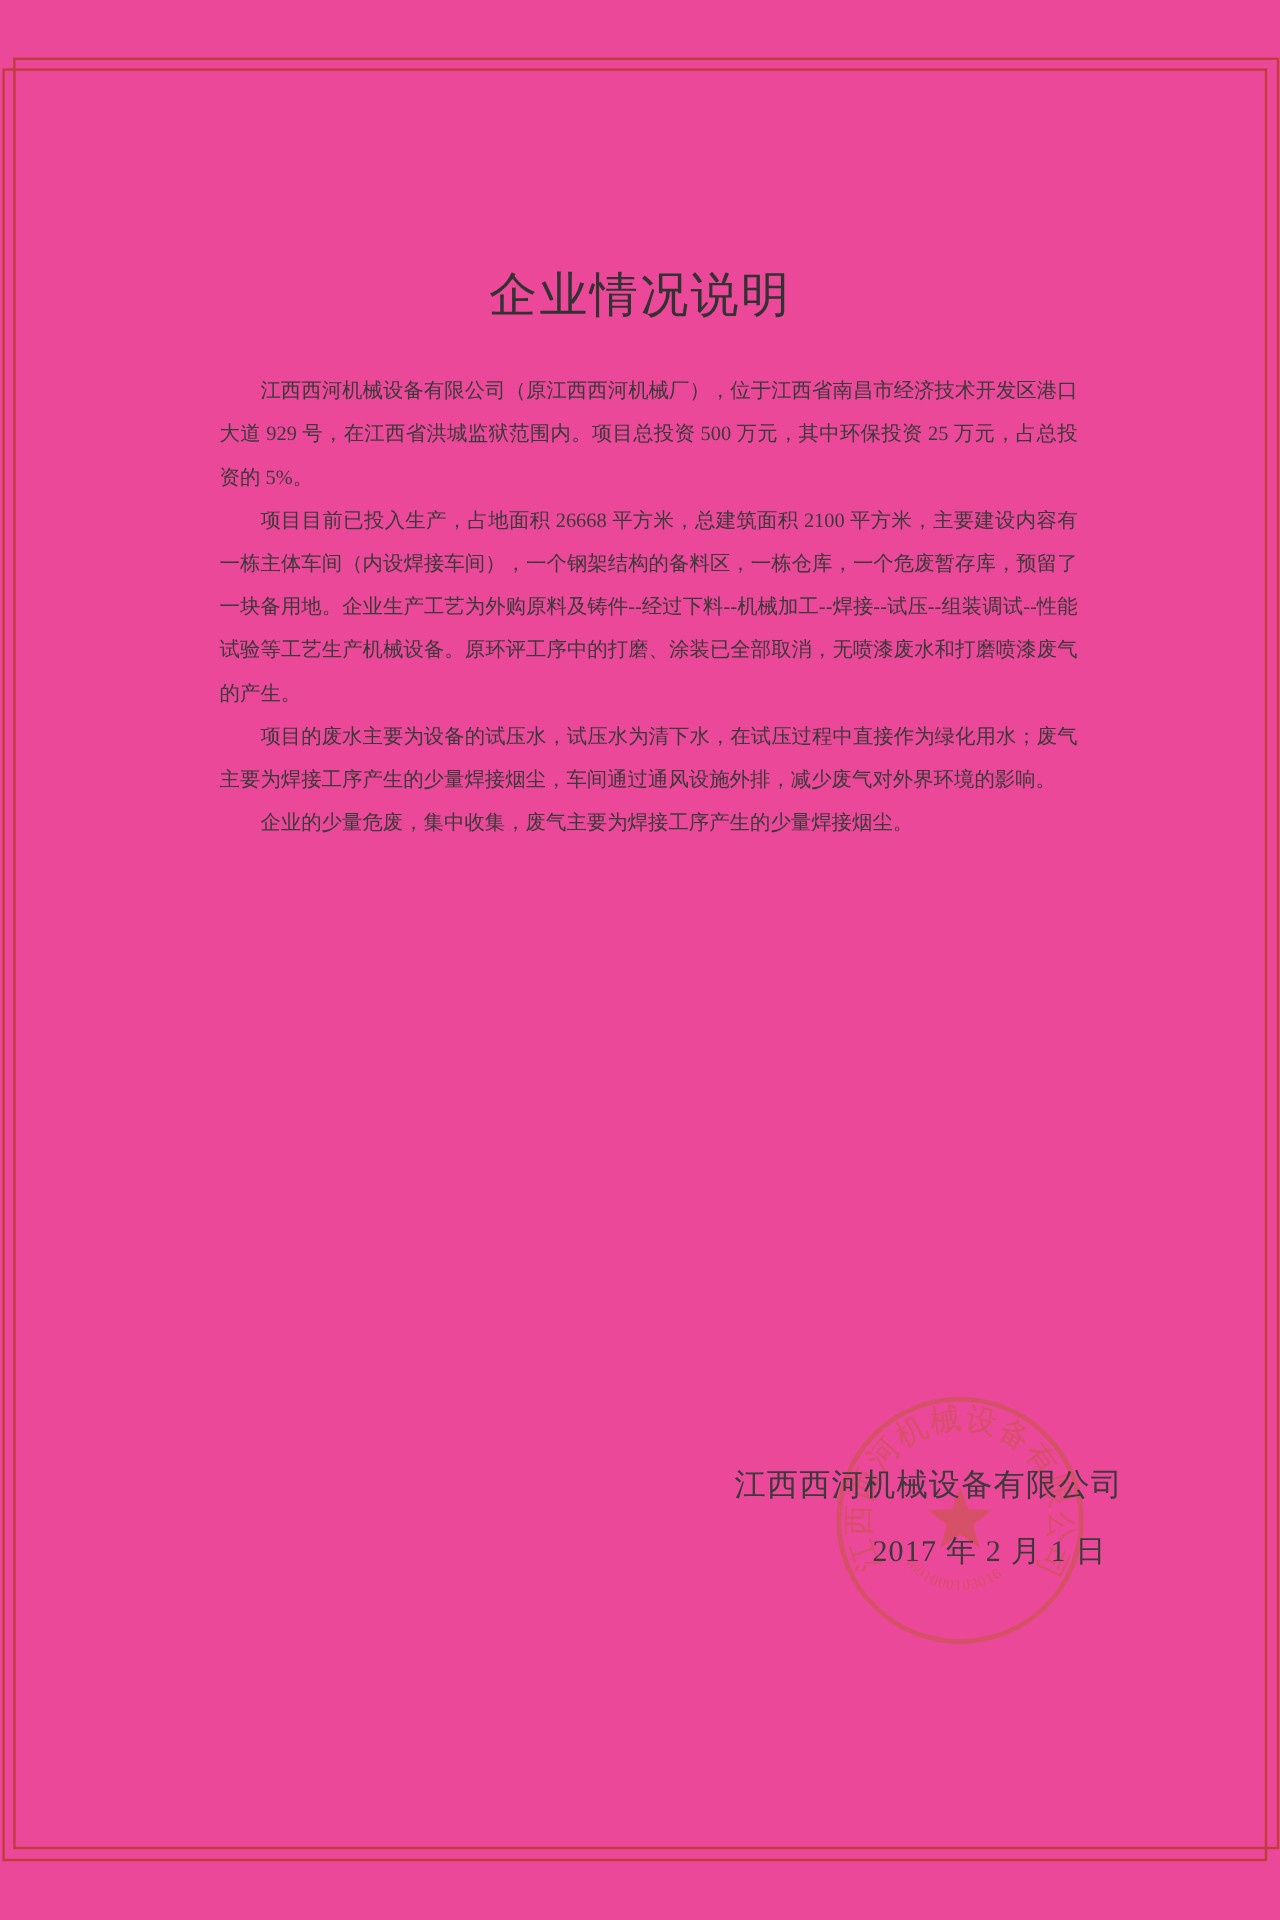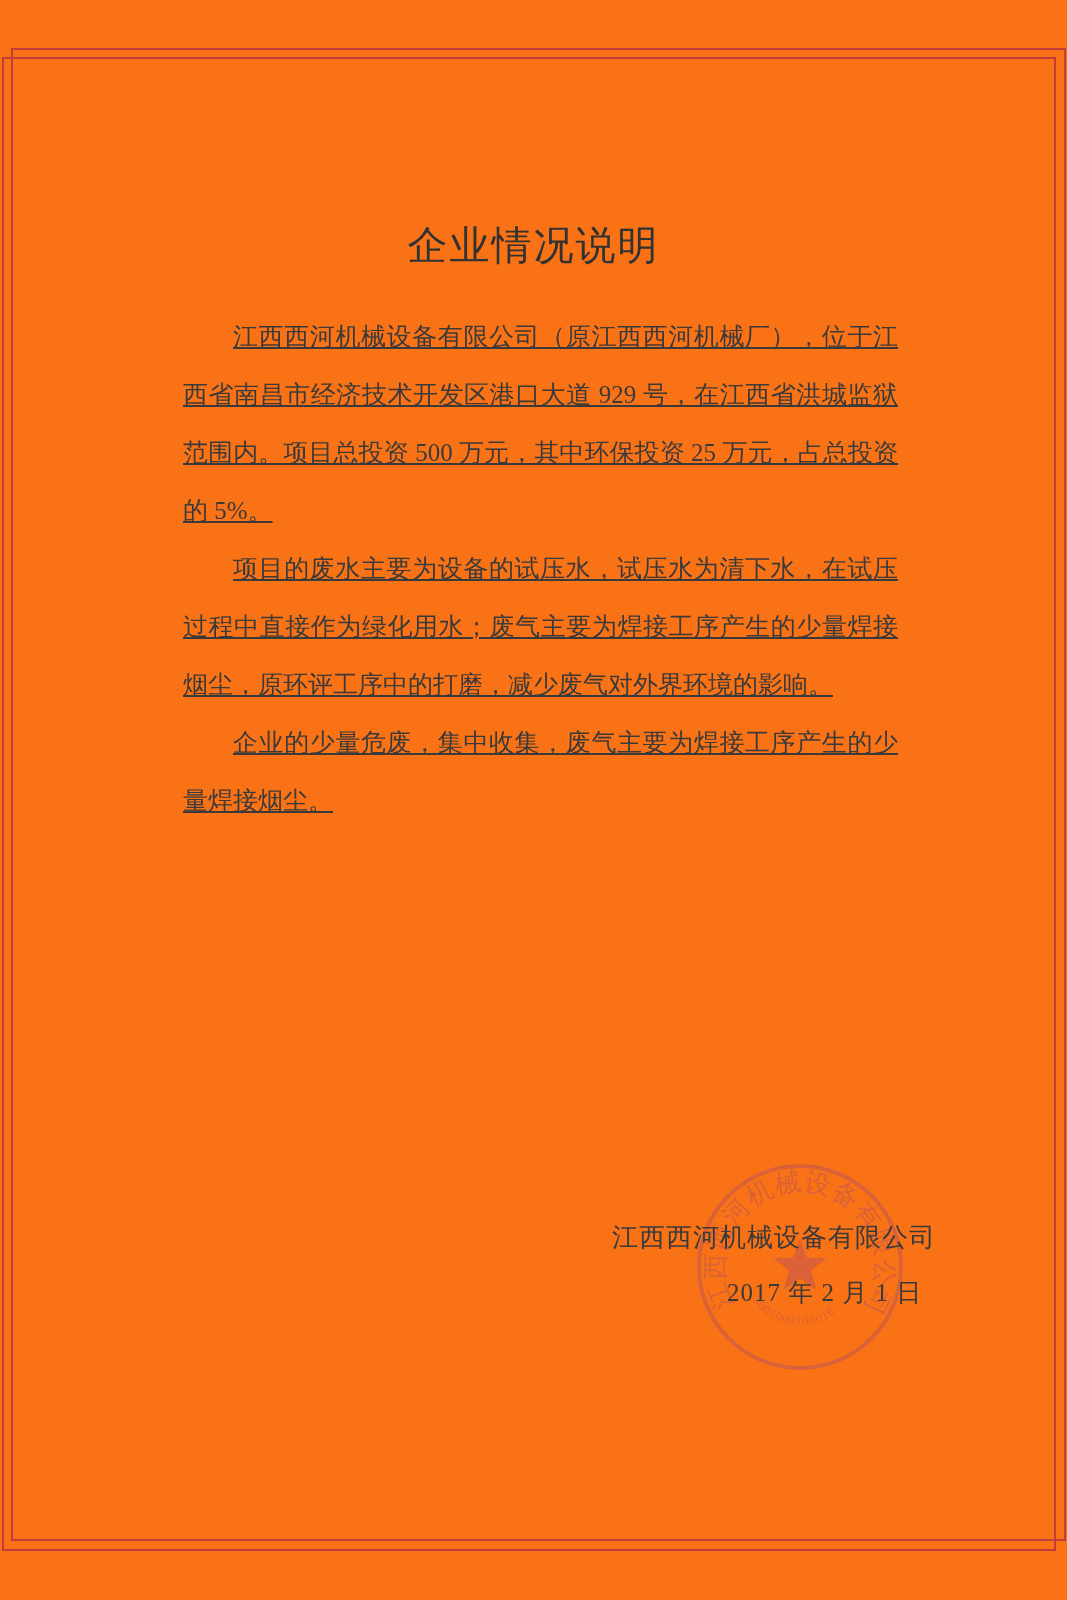--- a/index.html
+++ b/index.html
@@ -3,39 +3,38 @@
 <meta charset="utf-8">
 <style>
   html,body{margin:0;padding:0;}
   body{
     width:1067px;height:1600px;
     background:#fbfafa;
     font-family:"Liberation Serif","DejaVu Serif",serif;
     position:relative;overflow:hidden;
   }
   .page{
-    position:absolute;inset:0;background:#f97316;
+    position:absolute;inset:0;background:#ec4899;
   }
   
   .frame{position:absolute;border:2px solid #c23c3c;pointer-events:none;}
   .frame-a{left:2px;top:57px;width:1050px;height:1490px;}
   .frame-b{left:11px;top:48px;width:1051px;height:1489px;}
 
   .doc-title{
     position:absolute;left:15px;top:218px;width:1037px;
     text-align:center;
     font-size:40px;letter-spacing:2px;
     color:#323232;font-weight:500;
     margin:0;
   }
   .doc-body{
     position:absolute;left:183px;top:308px;width:715px;
-    font-size:25px;line-height:58px;color:#3a3a3a;
+    font-size:17px;line-height:36px;color:#3a3a3a;
     text-align:justify;
-    text-decoration:underline;
   }
   .doc-body p{
     margin:0;text-indent:2em;
     word-break:break-all;
   }
   .signature-company{
     position:absolute;left:612px;top:1220px;
     font-size:26px;color:#3a3a3a;letter-spacing:1px;
     z-index:3;
   }
@@ -58,21 +57,22 @@
 
 <div class="page">
 
   <div class="frame frame-a"></div>
   <div class="frame frame-b"></div>
 
   <h1 class="doc-title">企业情况说明</h1>
 
   <div class="doc-body">
     <p>江西西河机械设备有限公司（原江西西河机械厂），位于江西省南昌市经济技术开发区港口大道 929 号，在江西省洪城监狱范围内。项目总投资 500 万元，其中环保投资 25 万元，占总投资的 5%。</p>
-    <p>项目的废水主要为设备的试压水，试压水为清下水，在试压过程中直接作为绿化用水；废气主要为焊接工序产生的少量焊接烟尘，原环评工序中的打磨，减少废气对外界环境的影响。</p>
+    <p>项目目前已投入生产，占地面积 26668 平方米，总建筑面积 2100 平方米，主要建设内容有一栋主体车间（内设焊接车间），一个钢架结构的备料区，一栋仓库，一个危废暂存库，预留了一块备用地。企业生产工艺为外购原料及铸件--经过下料--机械加工--焊接--试压--组装调试--性能试验等工艺生产机械设备。原环评工序中的打磨、涂装已全部取消，无喷漆废水和打磨喷漆废气的产生。</p>
+    <p>项目的废水主要为设备的试压水，试压水为清下水，在试压过程中直接作为绿化用水；废气主要为焊接工序产生的少量焊接烟尘，车间通过通风设施外排，减少废气对外界环境的影响。</p>
     <p>企业的少量危废，集中收集，废气主要为焊接工序产生的少量焊接烟尘。</p>
   </div>
 
   <div class="signature-company">江西西河机械设备有限公司</div>
   <div class="signature-date">2017 年 2 月 1 日</div>
 
   <svg class="seal" viewBox="-115 -115 230 230" xmlns="http://www.w3.org/2000/svg">
     <defs>
       <path id="ringPath" d="M -65.8 38 A 76 76 0 1 1 65.8 38" fill="none"></path>
       <path id="numPath" d="M -47.5 33.3 A 58 58 0 0 0 47.5 33.3" fill="none"></path>

